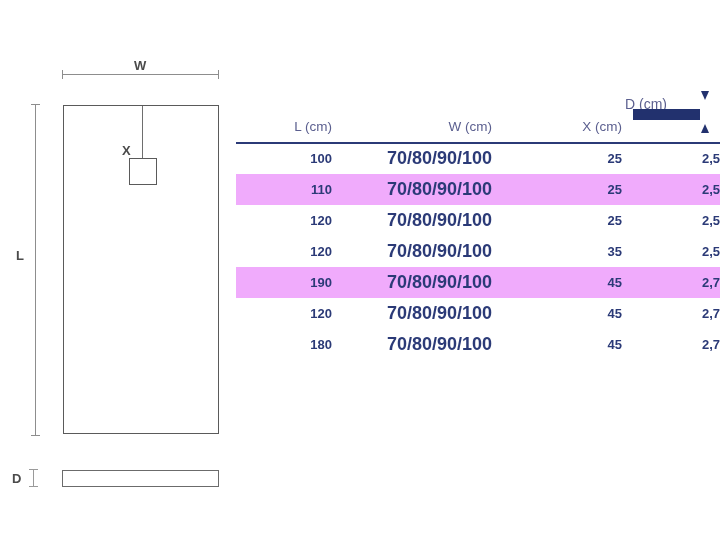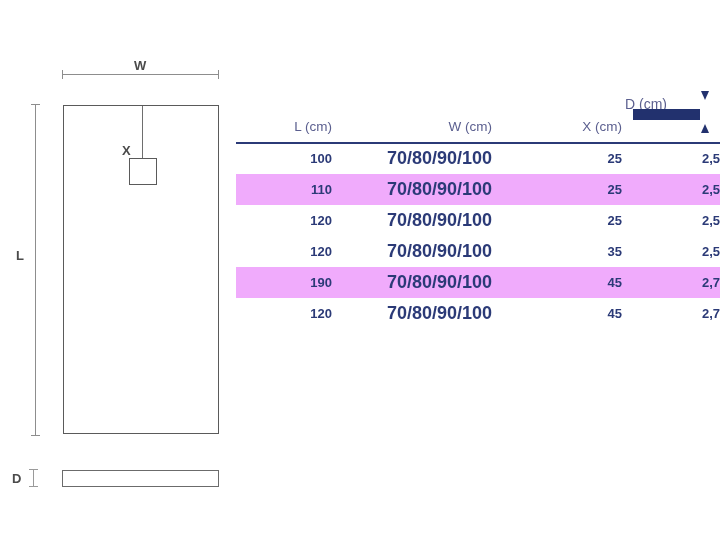--- a/index.html
+++ b/index.html
@@ -316,17 +316,23 @@
             <td class="col-w">70/80/90/100</td>
             <td>45</td>
             <td>2,7</td>
           </tr>
           <tr>
             <td>120</td>
             <td class="col-w">70/80/90/100</td>
             <td>45</td>
             <td>2,7</td>
           </tr>
+          <tr>
+            <td>180</td>
+            <td class="col-w">70/80/90/100</td>
+            <td>45</td>
+            <td>2,7</td>
+          </tr>
         </tbody>
     </table>
   </div>
 
 </div>
 
 </body></html>

